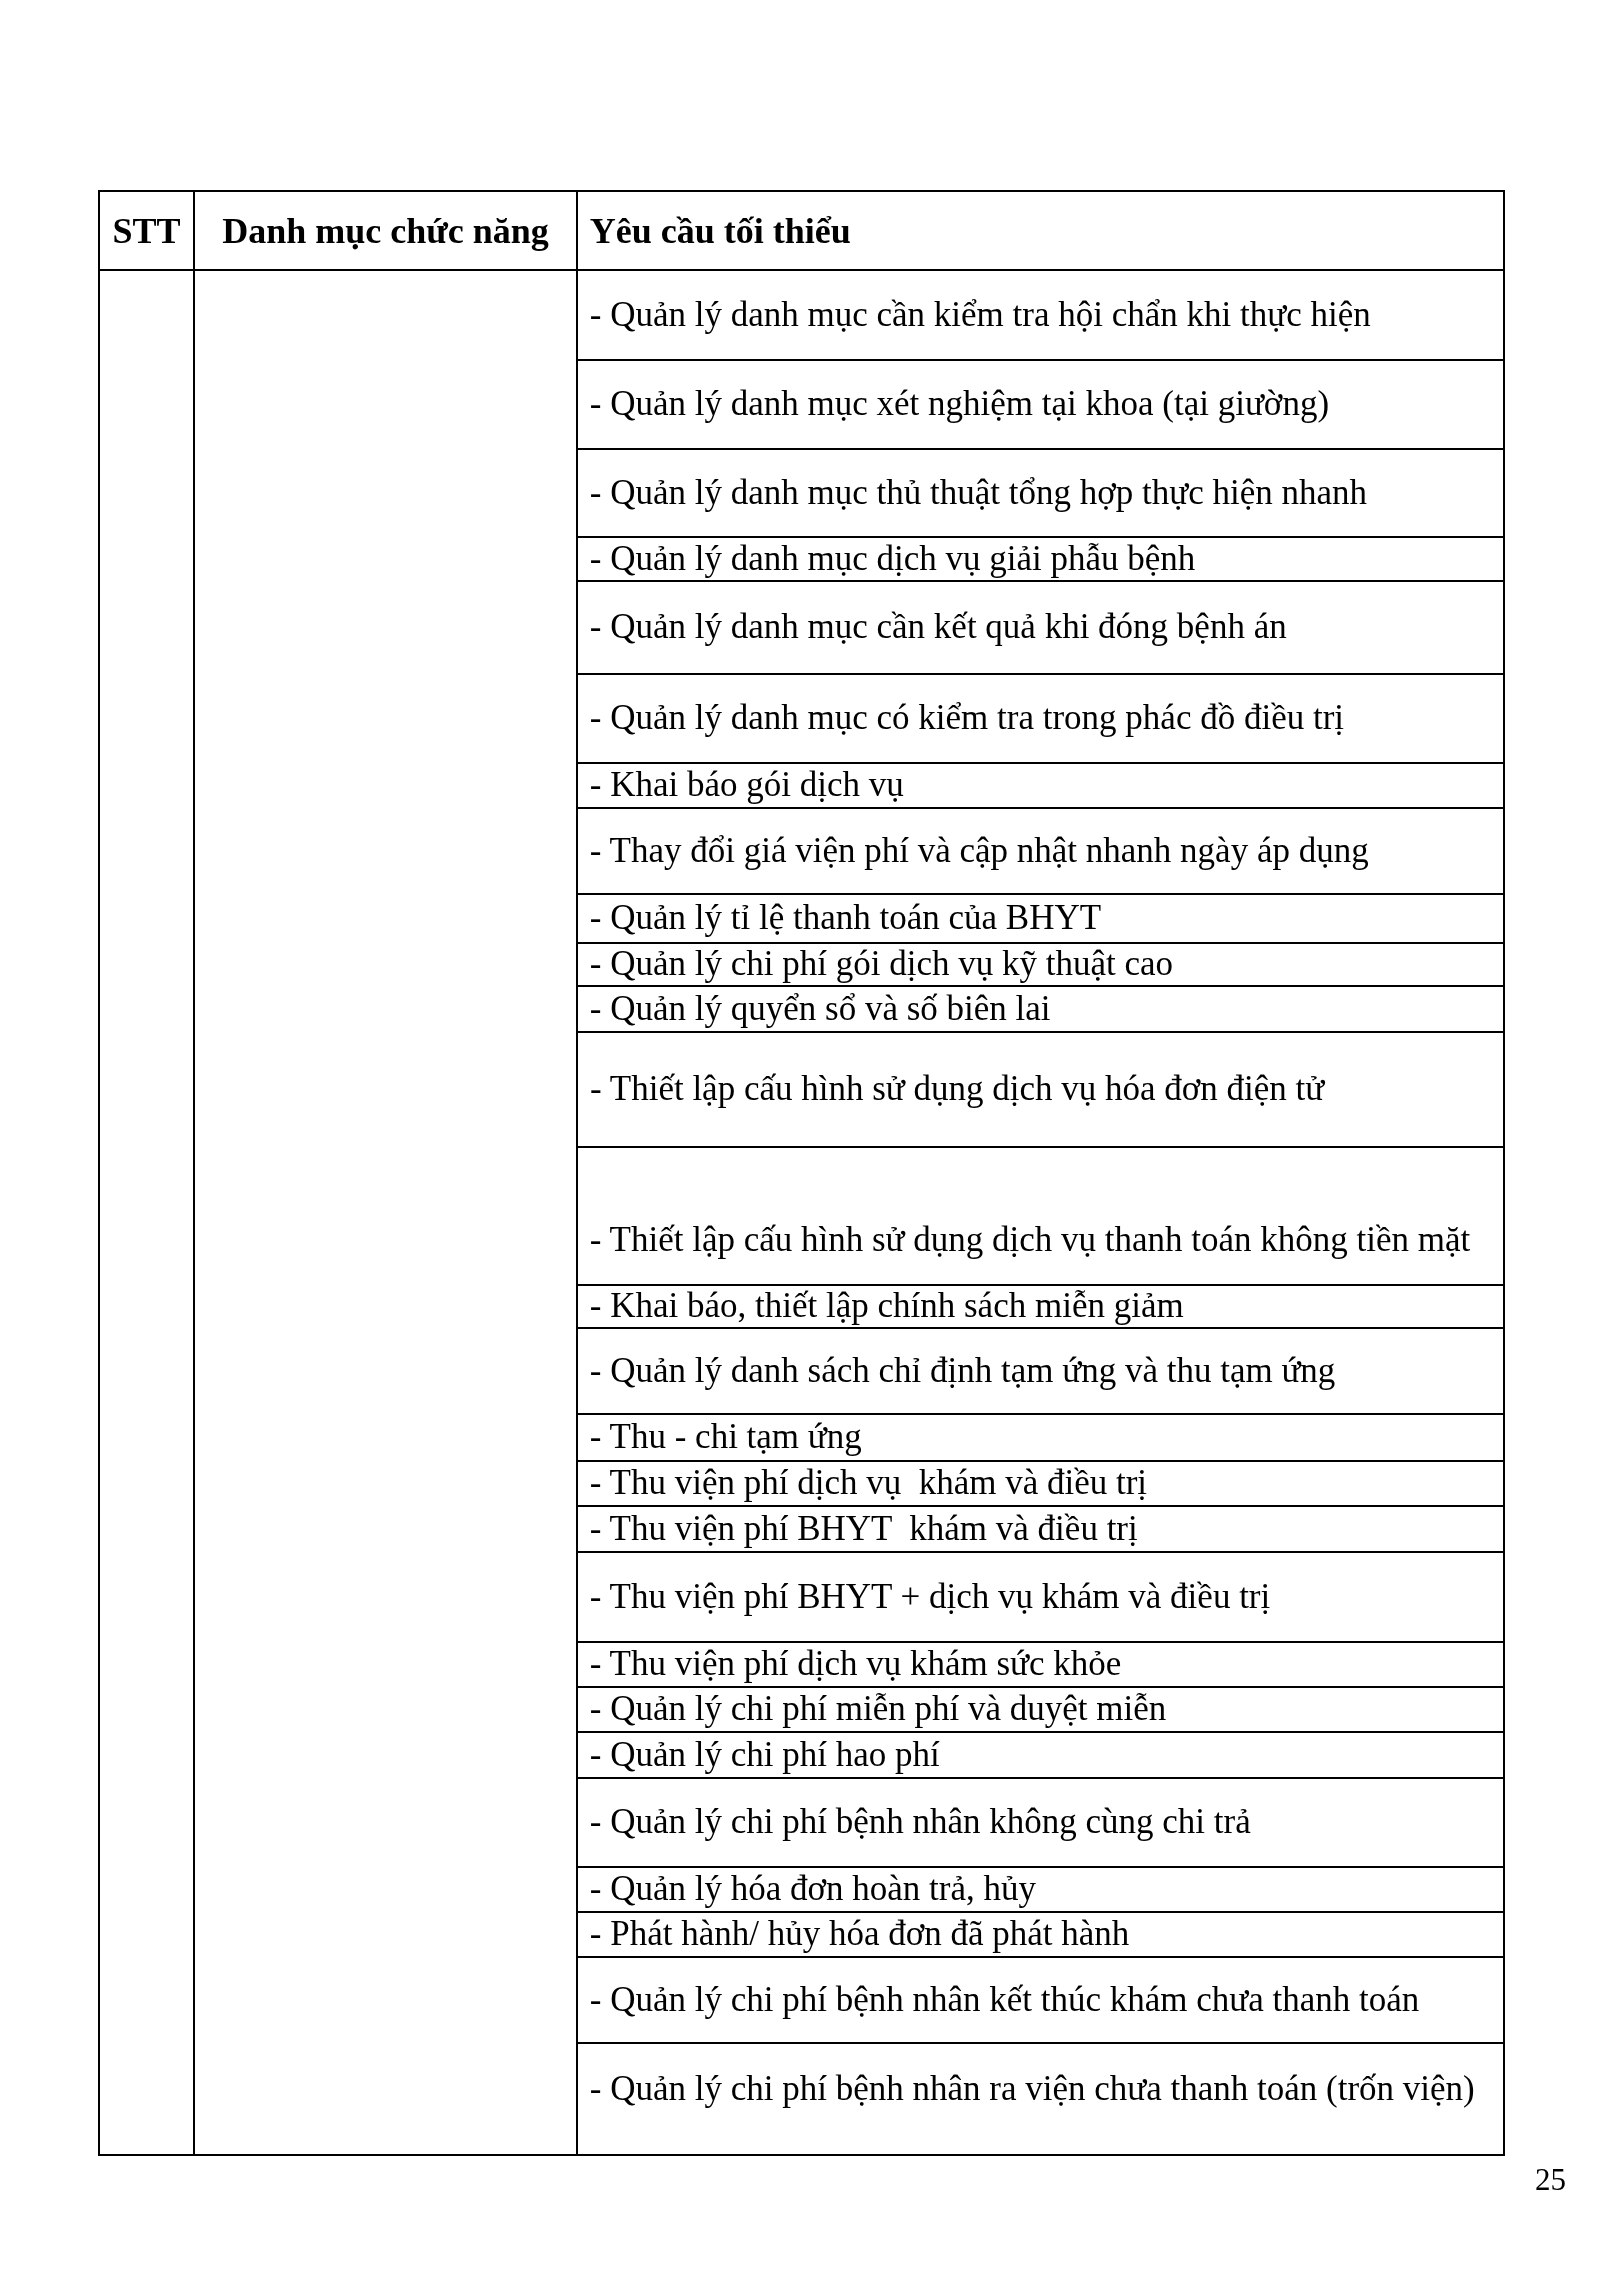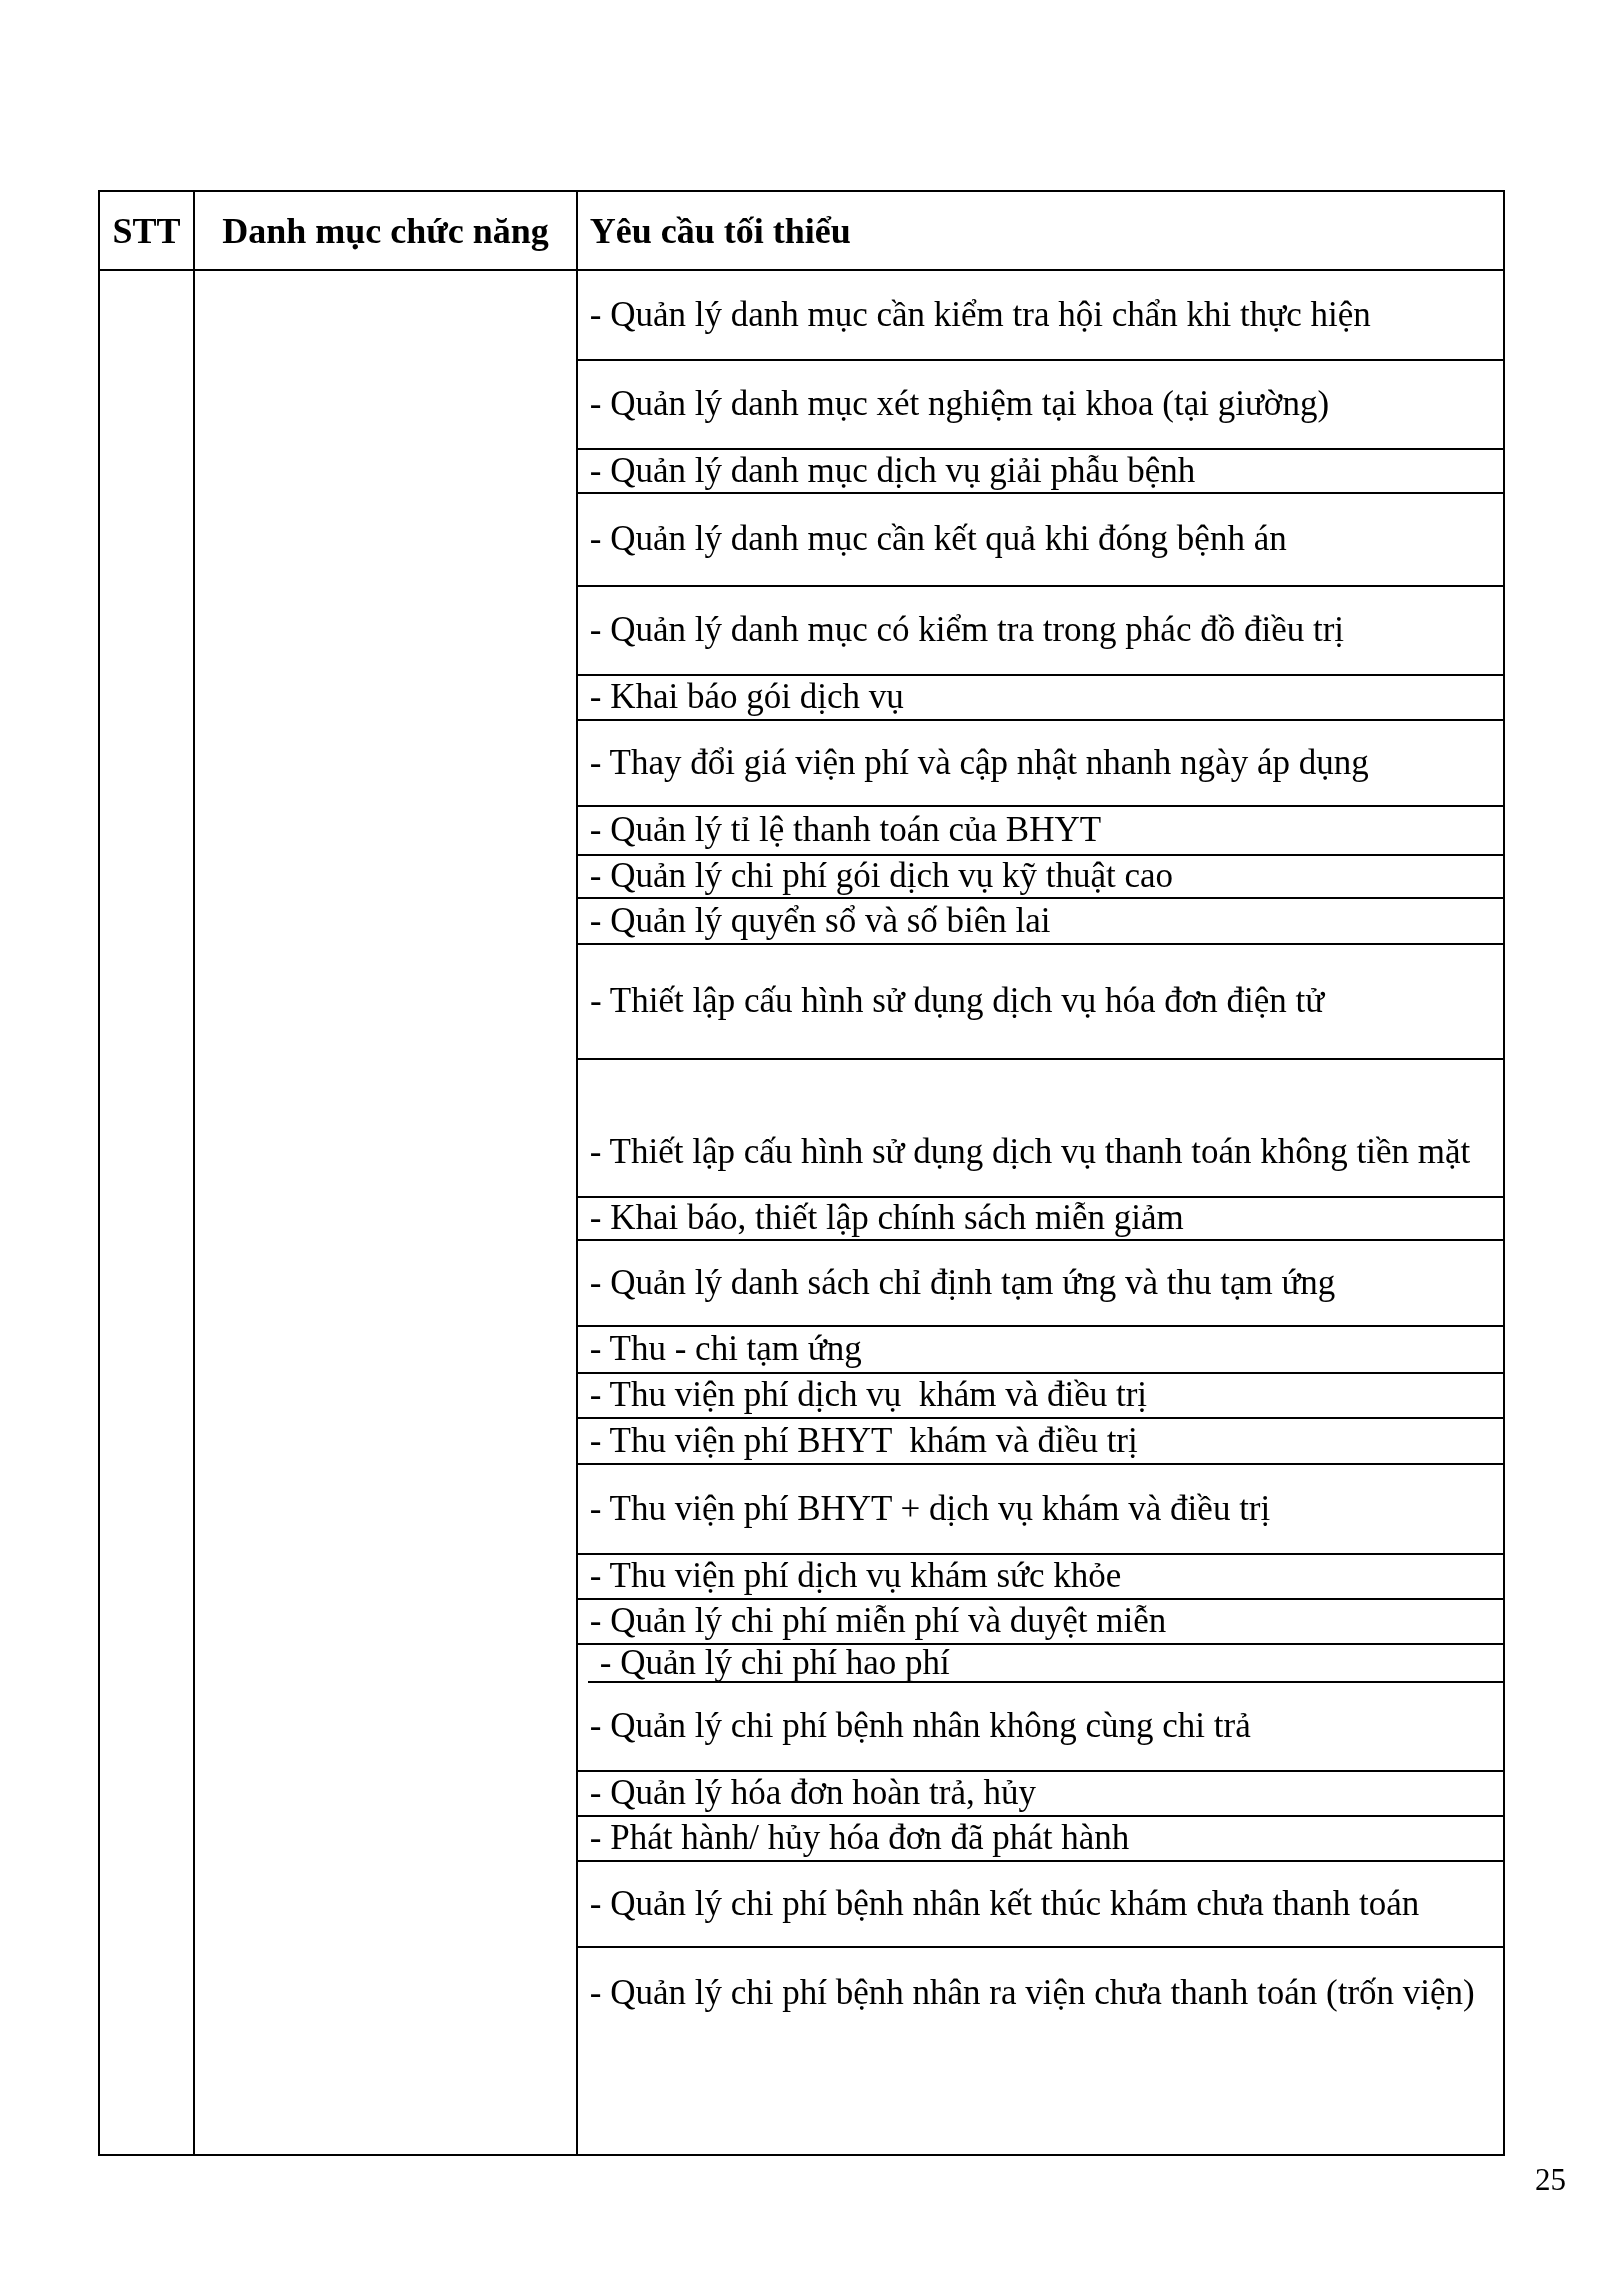--- a/index.html
+++ b/index.html
@@ -99,39 +99,40 @@
       <div class="th c2">Danh mục chức năng</div>
       <div class="th c3">Yêu cầu tối thiểu</div>
     </div>
 
     <div class="tbody">
       <div class="colspacer c1"></div>
       <div class="colspacer c2"></div>
       <div class="rows-col">
           <div class="trow" style="height: 90px;"><span>- Quản lý danh mục cần kiểm tra hội chẩn khi thực hiện</span></div>
           <div class="trow" style="height: 89px;"><span>- Quản lý danh mục xét nghiệm tại khoa (tại giường)</span></div>
+          <div class="trow" style="height: 88px;"><span>- Quản lý danh mục thủ thuật tổng hợp thực hiện nhanh</span></div>
           <div class="trow" style="height: 44px;"><span>- Quản lý danh mục dịch vụ giải phẫu bệnh</span></div>
           <div class="trow" style="height: 93px;"><span>- Quản lý danh mục cần kết quả khi đóng bệnh án</span></div>
           <div class="trow" style="height: 89px;"><span>- Quản lý danh mục có kiểm tra trong phác đồ điều trị</span></div>
           <div class="trow" style="height: 45px;"><span>- Khai báo gói dịch vụ</span></div>
           <div class="trow" style="height: 86px;"><span>- Thay đổi giá viện phí và cập nhật nhanh ngày áp dụng</span></div>
           <div class="trow" style="height: 49px;"><span>- Quản lý tỉ lệ thanh toán của BHYT</span></div>
           <div class="trow" style="height: 43px;"><span>- Quản lý chi phí gói dịch vụ kỹ thuật cao</span></div>
           <div class="trow" style="height: 46px;"><span>- Quản lý quyển sổ và số biên lai</span></div>
           <div class="trow" style="height: 115px; padding-left: 12px;"><span>- Thiết lập cấu hình sử dụng dịch vụ hóa đơn điện tử</span></div>
           <div class="trow" style="height: 90px; margin-top: 48px;"><span>- Thiết lập cấu hình sử dụng dịch vụ thanh toán không tiền mặt</span></div>
           <div class="trow" style="height: 43px;"><span>- Khai báo, thiết lập chính sách miễn giảm</span></div>
           <div class="trow" style="height: 86px;"><span>- Quản lý danh sách chỉ định tạm ứng và thu tạm ứng</span></div>
           <div class="trow" style="height: 47px;"><span>- Thu - chi tạm ứng</span></div>
           <div class="trow" style="height: 45px;"><span>- Thu viện phí dịch vụ  khám và điều trị</span></div>
           <div class="trow" style="height: 46px;"><span>- Thu viện phí BHYT  khám và điều trị</span></div>
           <div class="trow" style="height: 90px;"><span>- Thu viện phí BHYT + dịch vụ khám và điều trị</span></div>
           <div class="trow" style="height: 45px;"><span>- Thu viện phí dịch vụ khám sức khỏe</span></div>
           <div class="trow" style="height: 45px;"><span>- Quản lý chi phí miễn phí và duyệt miễn</span></div>
-          <div class="trow" style="height: 38px; margin-left: 10px;"><span>- Quản lý chi phí hao phí</span></div>
+          <div class="trow" style="height: 46px;"><span>- Quản lý chi phí hao phí</span></div>
           <div class="trow" style="height: 89px;"><span>- Quản lý chi phí bệnh nhân không cùng chi trả</span></div>
           <div class="trow" style="height: 45px;"><span>- Quản lý hóa đơn hoàn trả, hủy</span></div>
           <div class="trow" style="height: 45px;"><span>- Phát hành/ hủy hóa đơn đã phát hành</span></div>
           <div class="trow" style="height: 86px;"><span>- Quản lý chi phí bệnh nhân kết thúc khám chưa thanh toán</span></div>
           <div class="trow" style="height: 90px;"><span>- Quản lý chi phí bệnh nhân ra viện chưa thanh toán (trốn viện)</span></div>
         </div>
     </div>
 
   </div>
 

